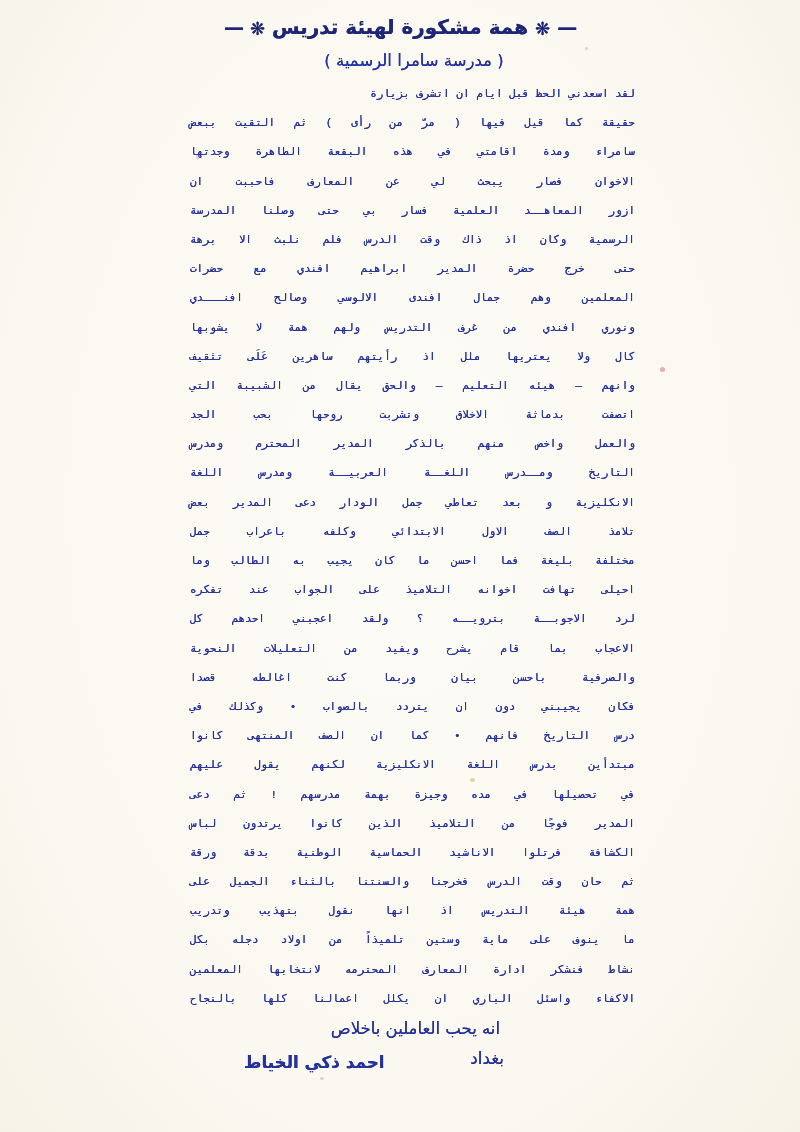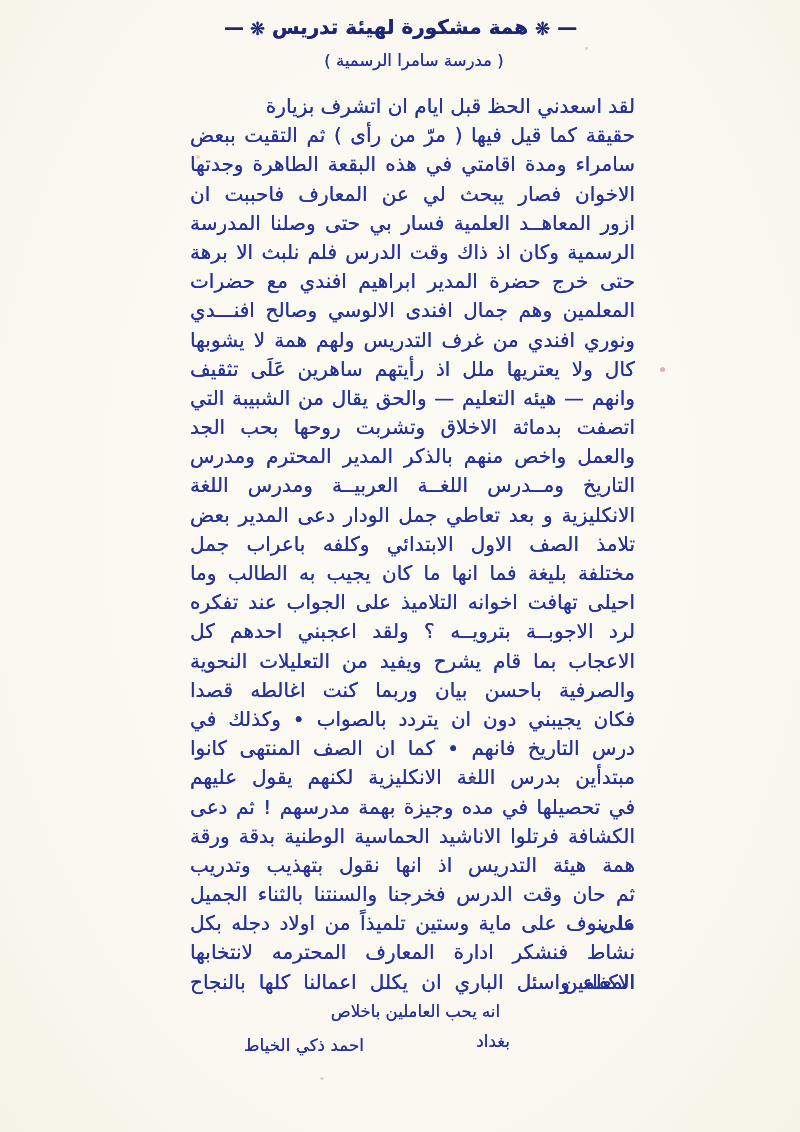--- a/index.html
+++ b/index.html
@@ -22,43 +22,44 @@
   }
   .title-flower { font-size:18px; transform:translateY(1px); }
   .title-dash { font-weight:bold; letter-spacing:-1px; }
   .subtitle {
     text-align:center; margin-top:12px;
     font-size:16.5px; direction:rtl;
     color:#2333a2; text-shadow:0 0 0.4px #2333a2;margin-left:28px;
   }
   .body-text {
     direction:rtl;
-    margin:22px 165px 0 190px;
-    font-size:20px;
+    margin:10px 165px 0 190px;
+    font-size:11px;
     color:#27339c;
     text-shadow:0 0 0.35px #27339c;
+    font-family:Liberation Mono, monospace;
   }
   .body-line {
     line-height:29.2px;
     height:29.2px;
     text-align:justify;
     text-align-last:justify;
     text-justify:inter-word;
     overflow:visible;
     white-space:normal;
   }
   .body-line.first { text-align-last:right; }
   .closing {
     direction:rtl; text-align:right;
     padding-right:300px; margin-top:5px;
     font-size:16.5px; text-shadow:0 0 0.35px #27339c;
   }
   .footer { position:relative; height:36px; margin-top:8px; font-size:16.8px; }
-  .footer .place { position:absolute; right:290px; top:2px; text-shadow:0 0 0.4px #27339c; }
-  .footer .signature { position:absolute; left:244px; top:6px; font-weight:normal; text-shadow:0 0 0.4px #27339c; }
+  .footer .place { position:absolute; right:296px; top:2px; text-shadow:0 0 0.4px #27339c; }
+  .footer .signature { position:absolute; left:244px; top:6px; font-weight:bold; text-shadow:0 0 0.4px #27339c; }
   .speckle { position:absolute; border-radius:50%; pointer-events:none; }
   .speckle.s1 { left:660px; top:367px; width:5px; height:5px; background:rgba(216,108,140,0.55); }
   .speckle.s2 { left:196px; top:155px; width:4px; height:4px; background:rgba(220,130,150,0.4); }
   .speckle.s3 { left:470px; top:778px; width:5px; height:4px; background:rgba(214,170,60,0.5); }
   .speckle.s4 { left:320px; top:1077px; width:4px; height:3px; background:rgba(190,160,150,0.45); }
   .speckle.s5 { left:585px; top:47px; width:3px; height:3px; background:rgba(220,120,140,0.4); }
 </style>
 </head>
 <body>
 
@@ -84,32 +85,33 @@
     <div class="body-line">حتى خرج حضرة المدير ابراهيم افندي مع حضرات</div>
     <div class="body-line">المعلمين وهم جمال افندى الالوسي وصالح افنـــدي</div>
     <div class="body-line">ونوري افندي من غرف التدريس ولهم همة لا يشوبها</div>
     <div class="body-line">كال ولا يعتريها ملل اذ رأيتهم ساهرين عَلَى تثقيف</div>
     <div class="body-line">وانهم — هيئه التعليم — والحق يقال من الشبيبة التي</div>
     <div class="body-line">اتصفت بدماثة الاخلاق وتشربت روحها بحب الجد</div>
     <div class="body-line">والعمل واخص منهم بالذكر المدير المحترم ومدرس</div>
     <div class="body-line">التاريخ ومــدرس اللغــة العربيــة ومدرس اللغة</div>
     <div class="body-line">الانكليزية و بعد تعاطي جمل الودار دعى المدير بعض</div>
     <div class="body-line">تلامذ الصف الاول الابتدائي وكلفه باعراب جمل</div>
-    <div class="body-line">مختلفة بليغة فما انها ما كان يجيب به الطالب وما</div>
+    <div class="body-line">مختلفة بليغة فما احسن ما كان يجيب به الطالب وما</div>
     <div class="body-line">احيلى تهافت اخوانه التلاميذ على الجواب عند تفكره</div>
     <div class="body-line">لرد الاجوبــة بترويــه ؟ ولقد اعجبني احدهم كل</div>
     <div class="body-line">الاعجاب بما قام يشرح ويفيد من التعليلات النحوية</div>
     <div class="body-line">والصرفية باحسن بيان وربما كنت اغالطه قصدا</div>
     <div class="body-line">فكان يجيبني دون ان يتردد بالصواب • وكذلك في</div>
     <div class="body-line">درس التاريخ فانهم • كما ان الصف المنتهى كانوا</div>
     <div class="body-line">مبتدأين بدرس اللغة الانكليزية لكنهم يقول عليهم</div>
     <div class="body-line">في تحصيلها في مده وجيزة بهمة مدرسهم ! ثم دعى</div>
+    <div class="body-line">المدير فوجًا من التلاميذ الذين كانوا يرتدون لباس</div>
     <div class="body-line">الكشافة فرتلوا الاناشيد الحماسية الوطنية بدقة ورقة</div>
+    <div class="body-line">ثم حان وقت الدرس فخرجنا والسنتنا بالثناء الجميل على</div>
     <div class="body-line">همة هيئة التدريس اذ انها نقول بتهذيب وتدريب</div>
-    <div class="body-line">ثم حان وقت الدرس فخرجنا والسنتنا بالثناء الجميل على</div>
     <div class="body-line">ما ينوف على ماية وستين تلميذاً من اولاد دجله بكل</div>
     <div class="body-line">نشاط فنشكر ادارة المعارف المحترمه لانتخابها المعلمين</div>
     <div class="body-line">الاكفاء واسئل الباري ان يكلل اعمالنا كلها بالنجاح</div>
   </div>
 
   <div class="closing">انه يحب العاملين باخلاص</div>
 
   <div class="footer">
     <span class="place">بغداد</span>
     <span class="signature">احمد ذكي الخياط</span>

